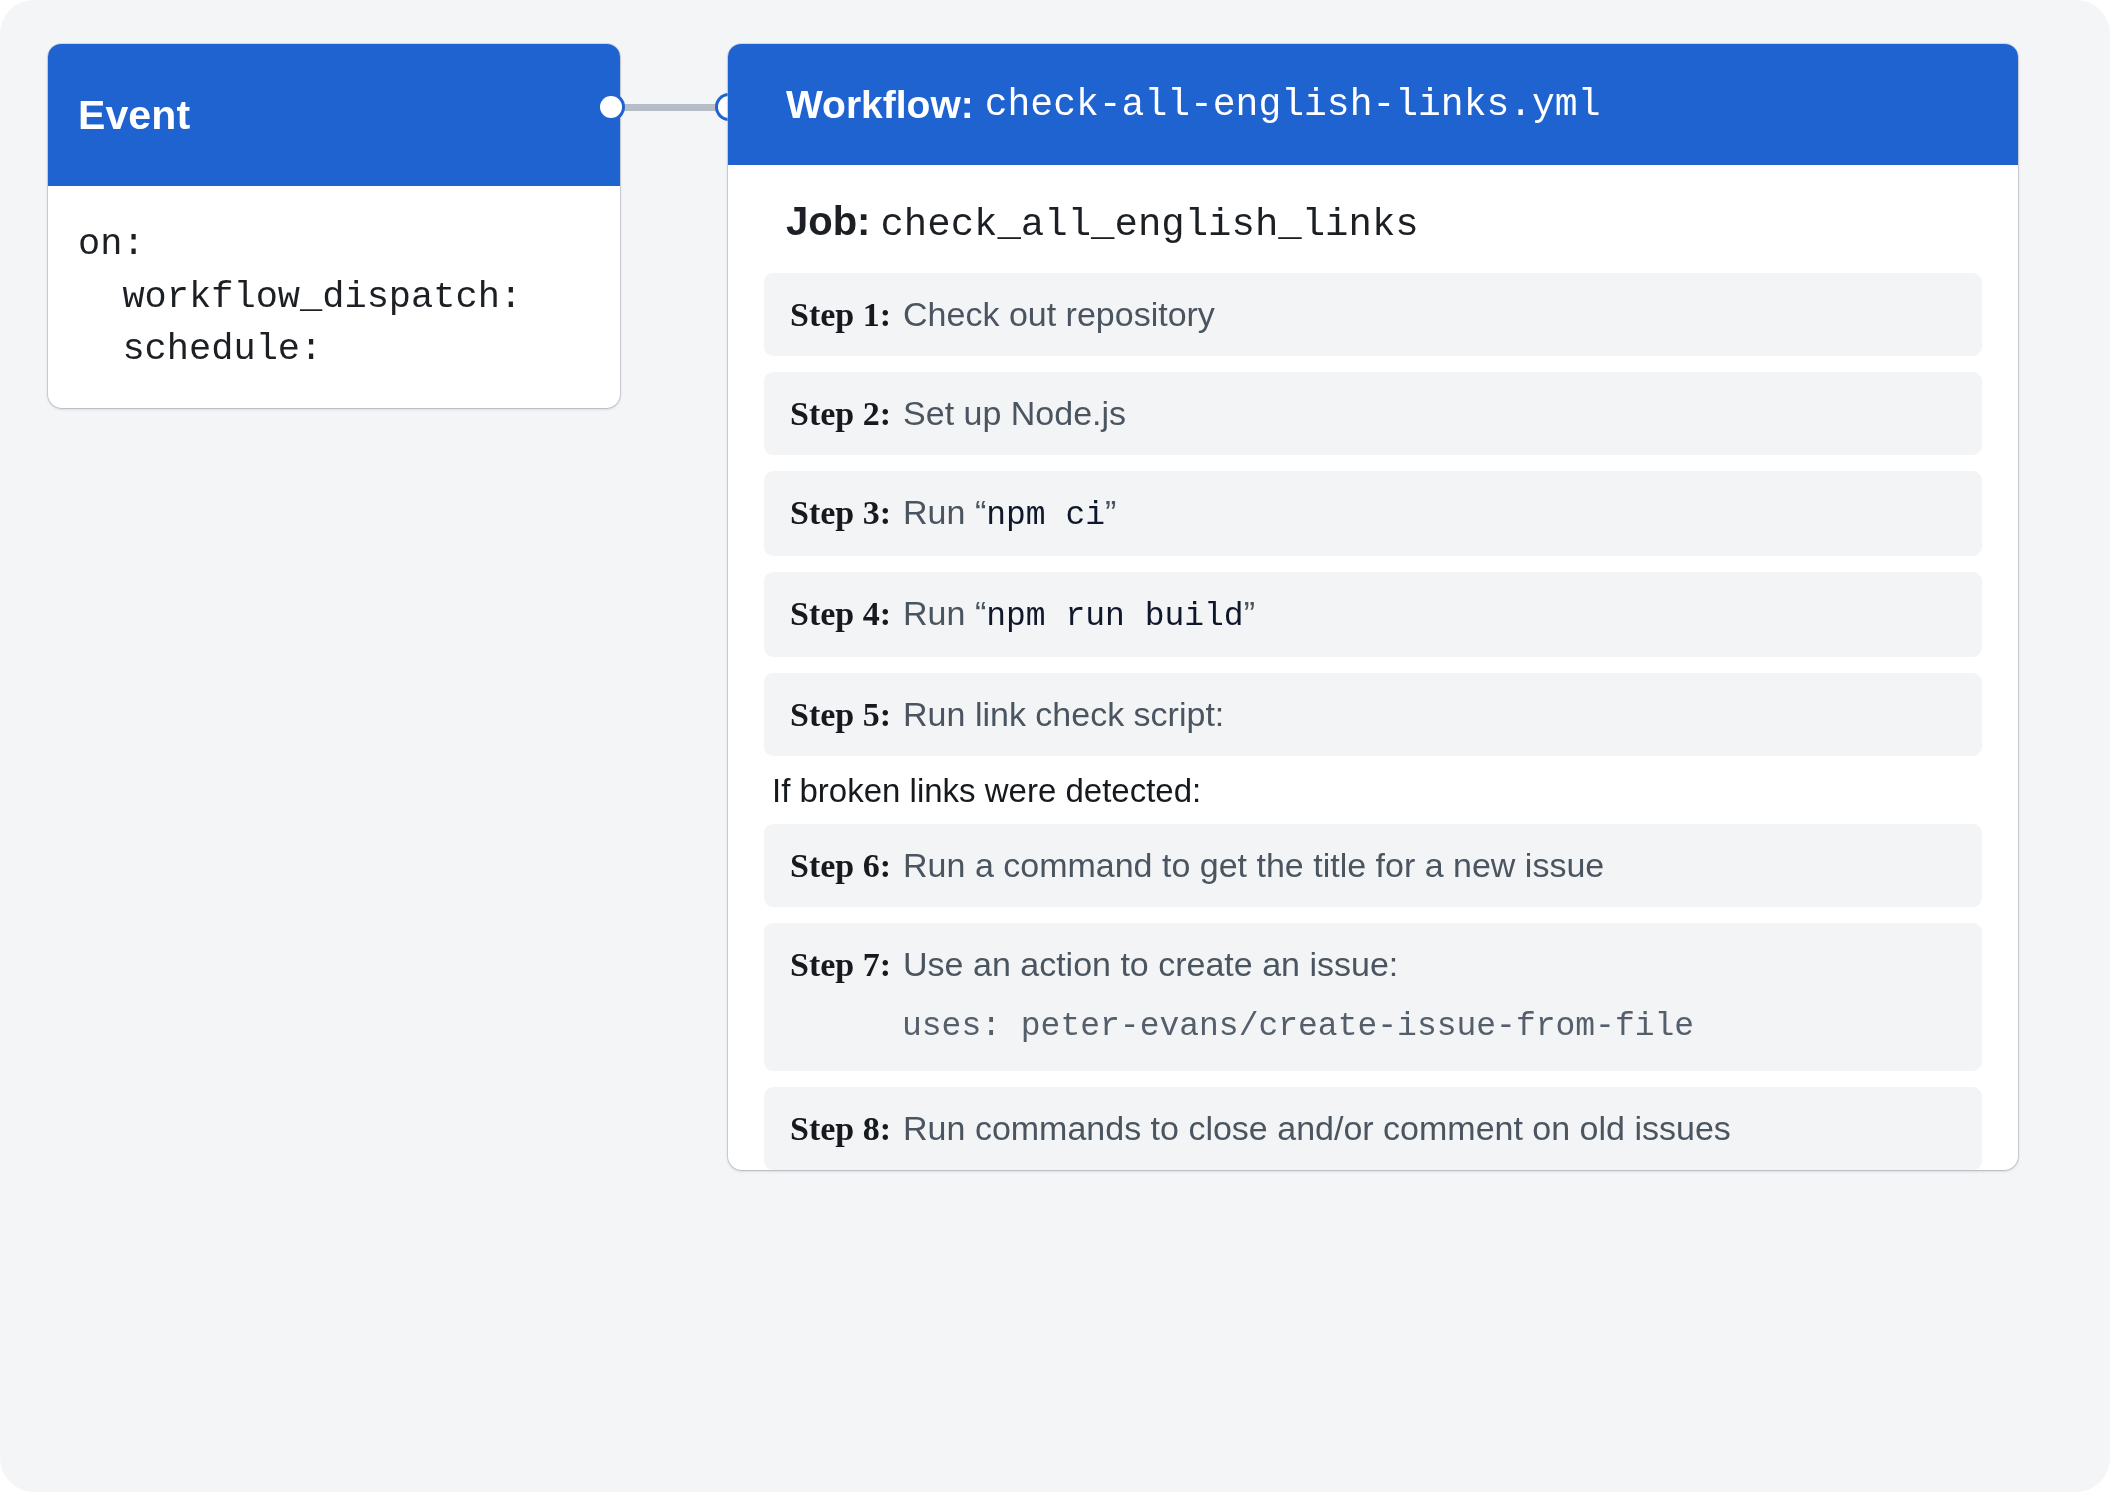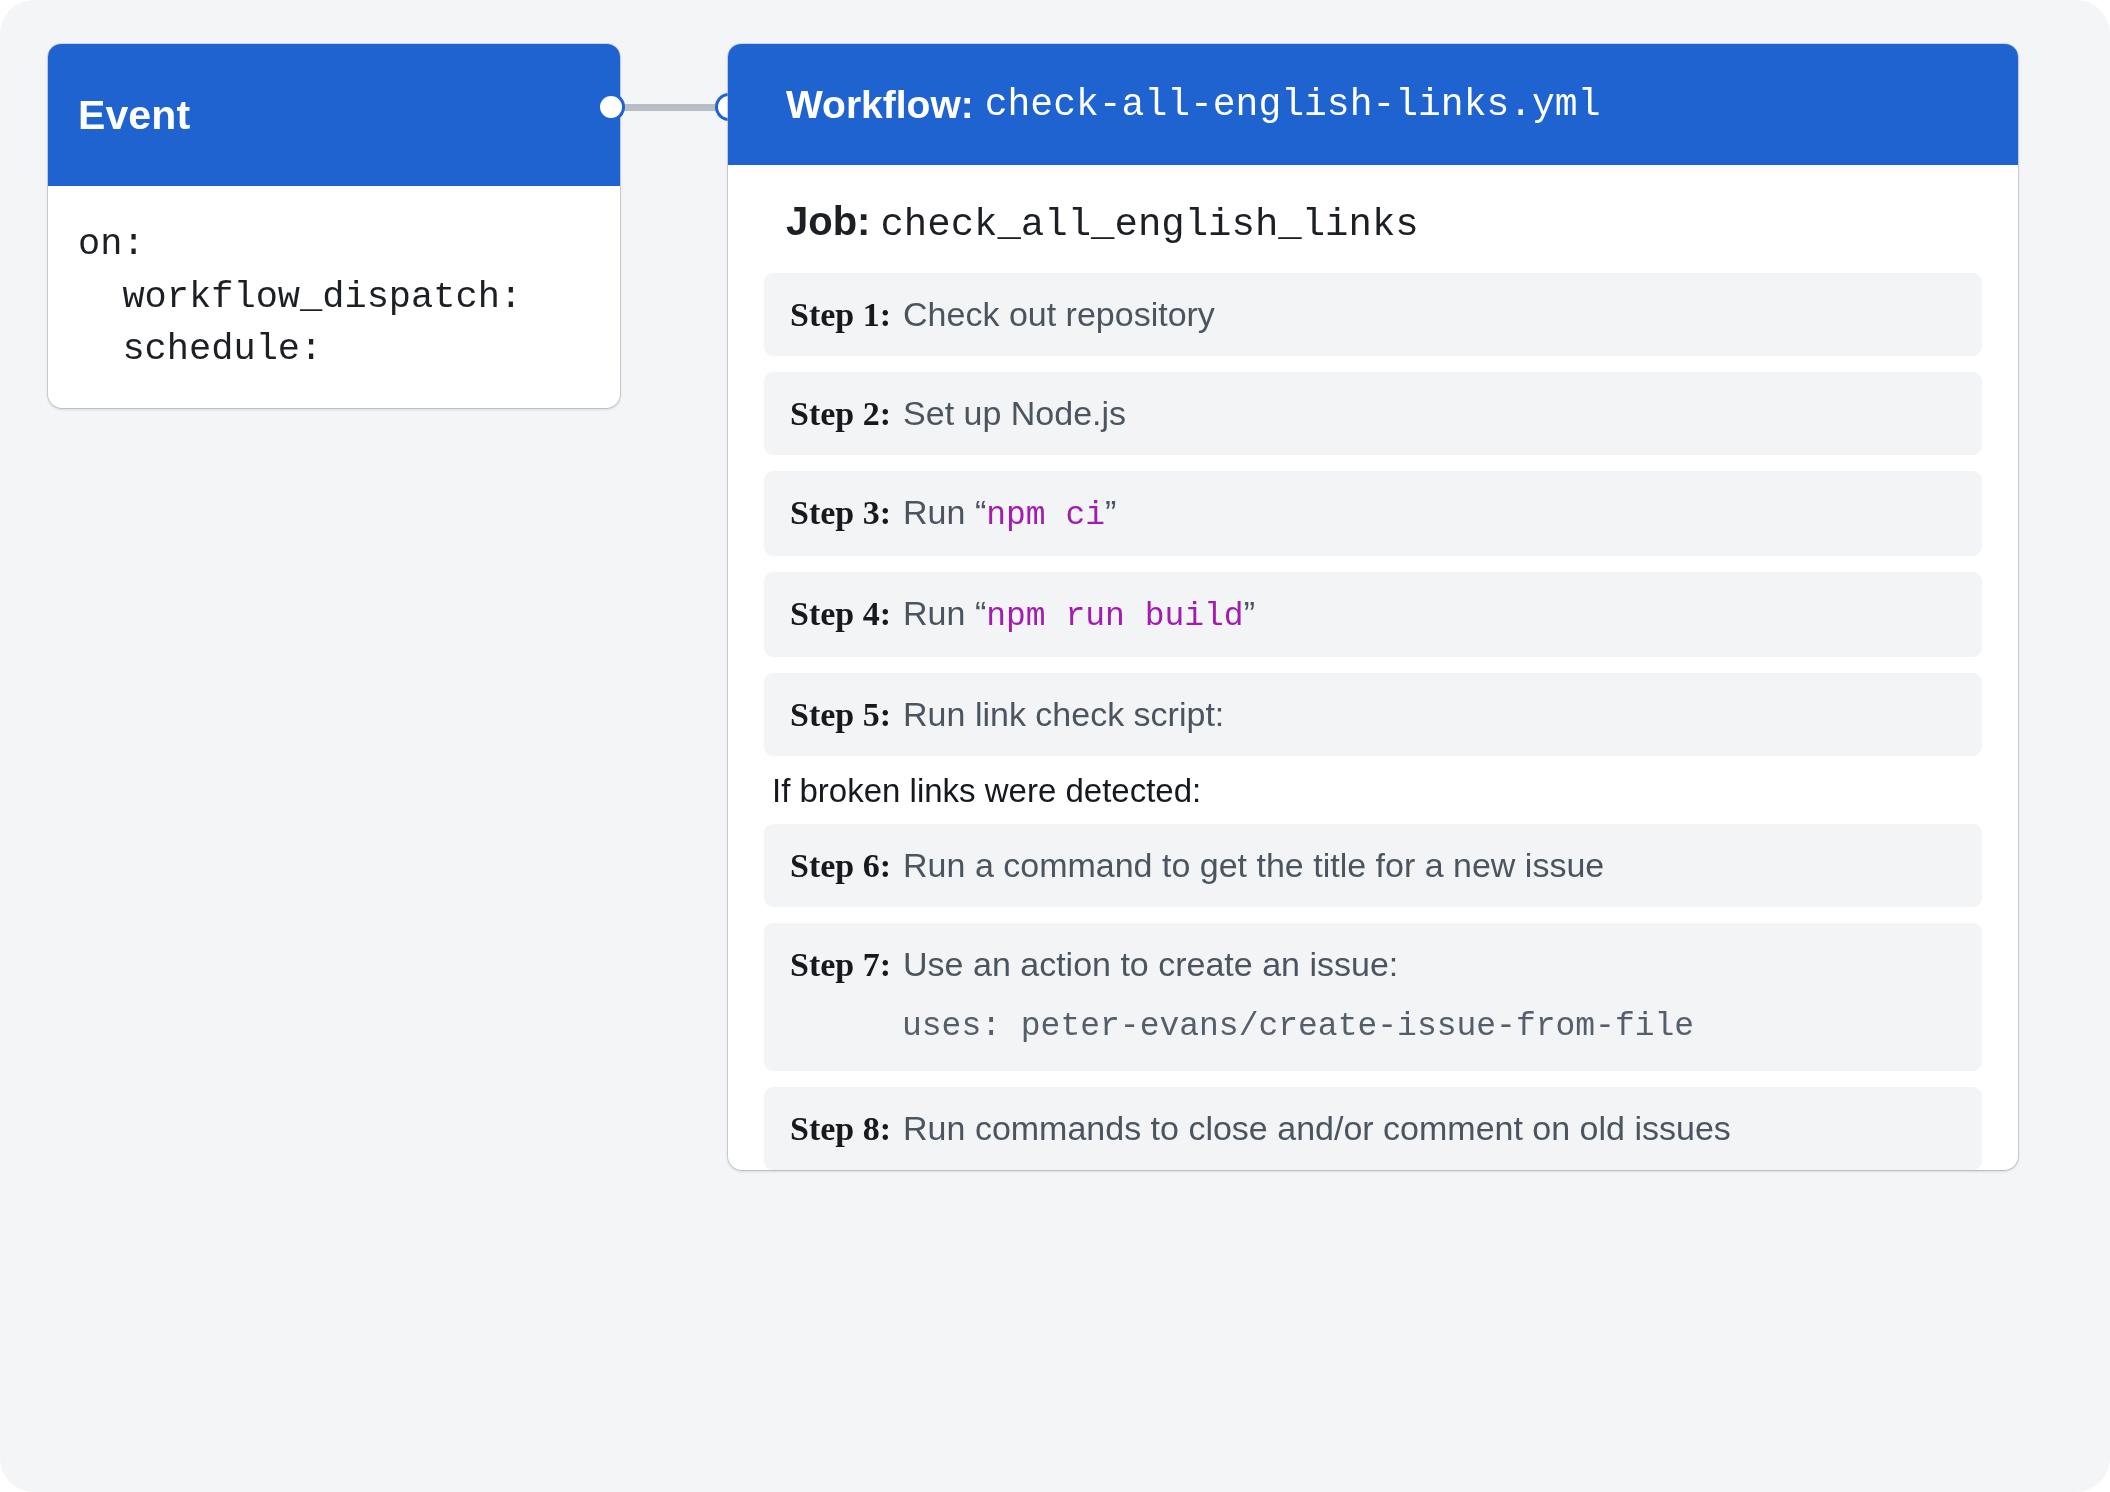--- a/index.html
+++ b/index.html
@@ -161,21 +161,21 @@
   }
   .step-desc {
     font-family: "Liberation Sans", sans-serif;
     font-size: 34px;
     color: #4a5560;
     margin-left: 12px;
   }
   .step-desc .mono {
     font-family: "Liberation Mono", monospace;
     font-size: 33px;
-    color: #a21caf;
+    color: #0f172a;
   }
   .step-sub {
     font-family: "Liberation Mono", monospace;
     font-size: 33px;
     color: #545f6b;
     margin: 24px 0 4px 112px;
     white-space: pre;
   }
 
   

